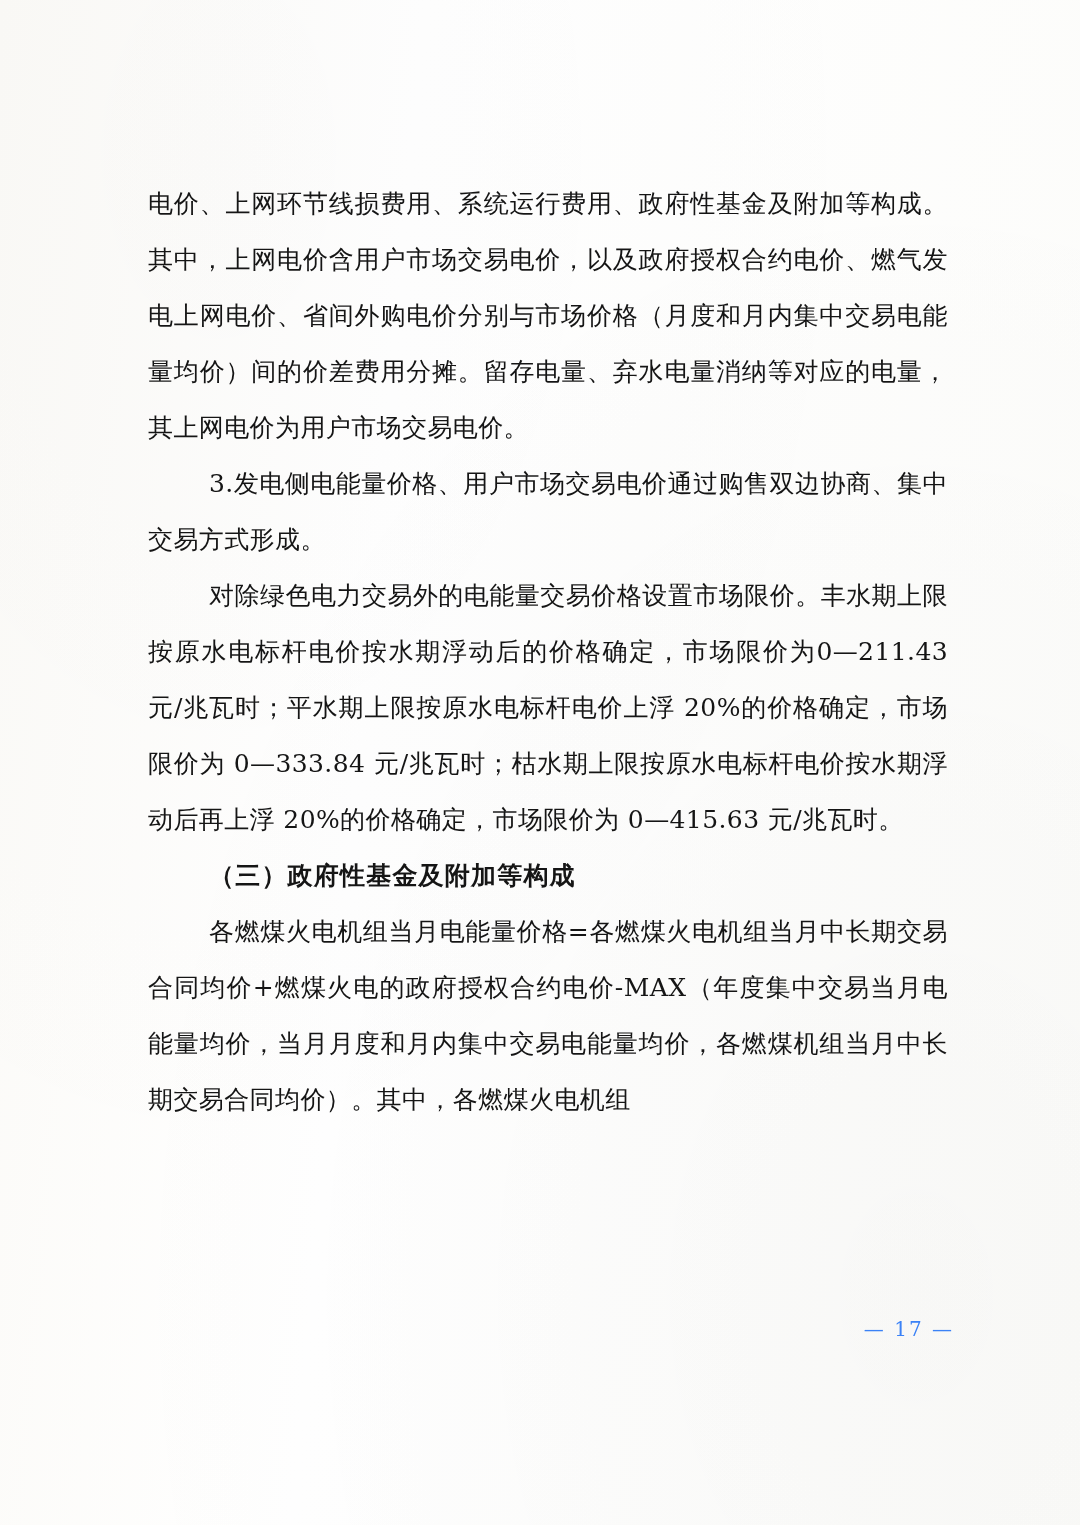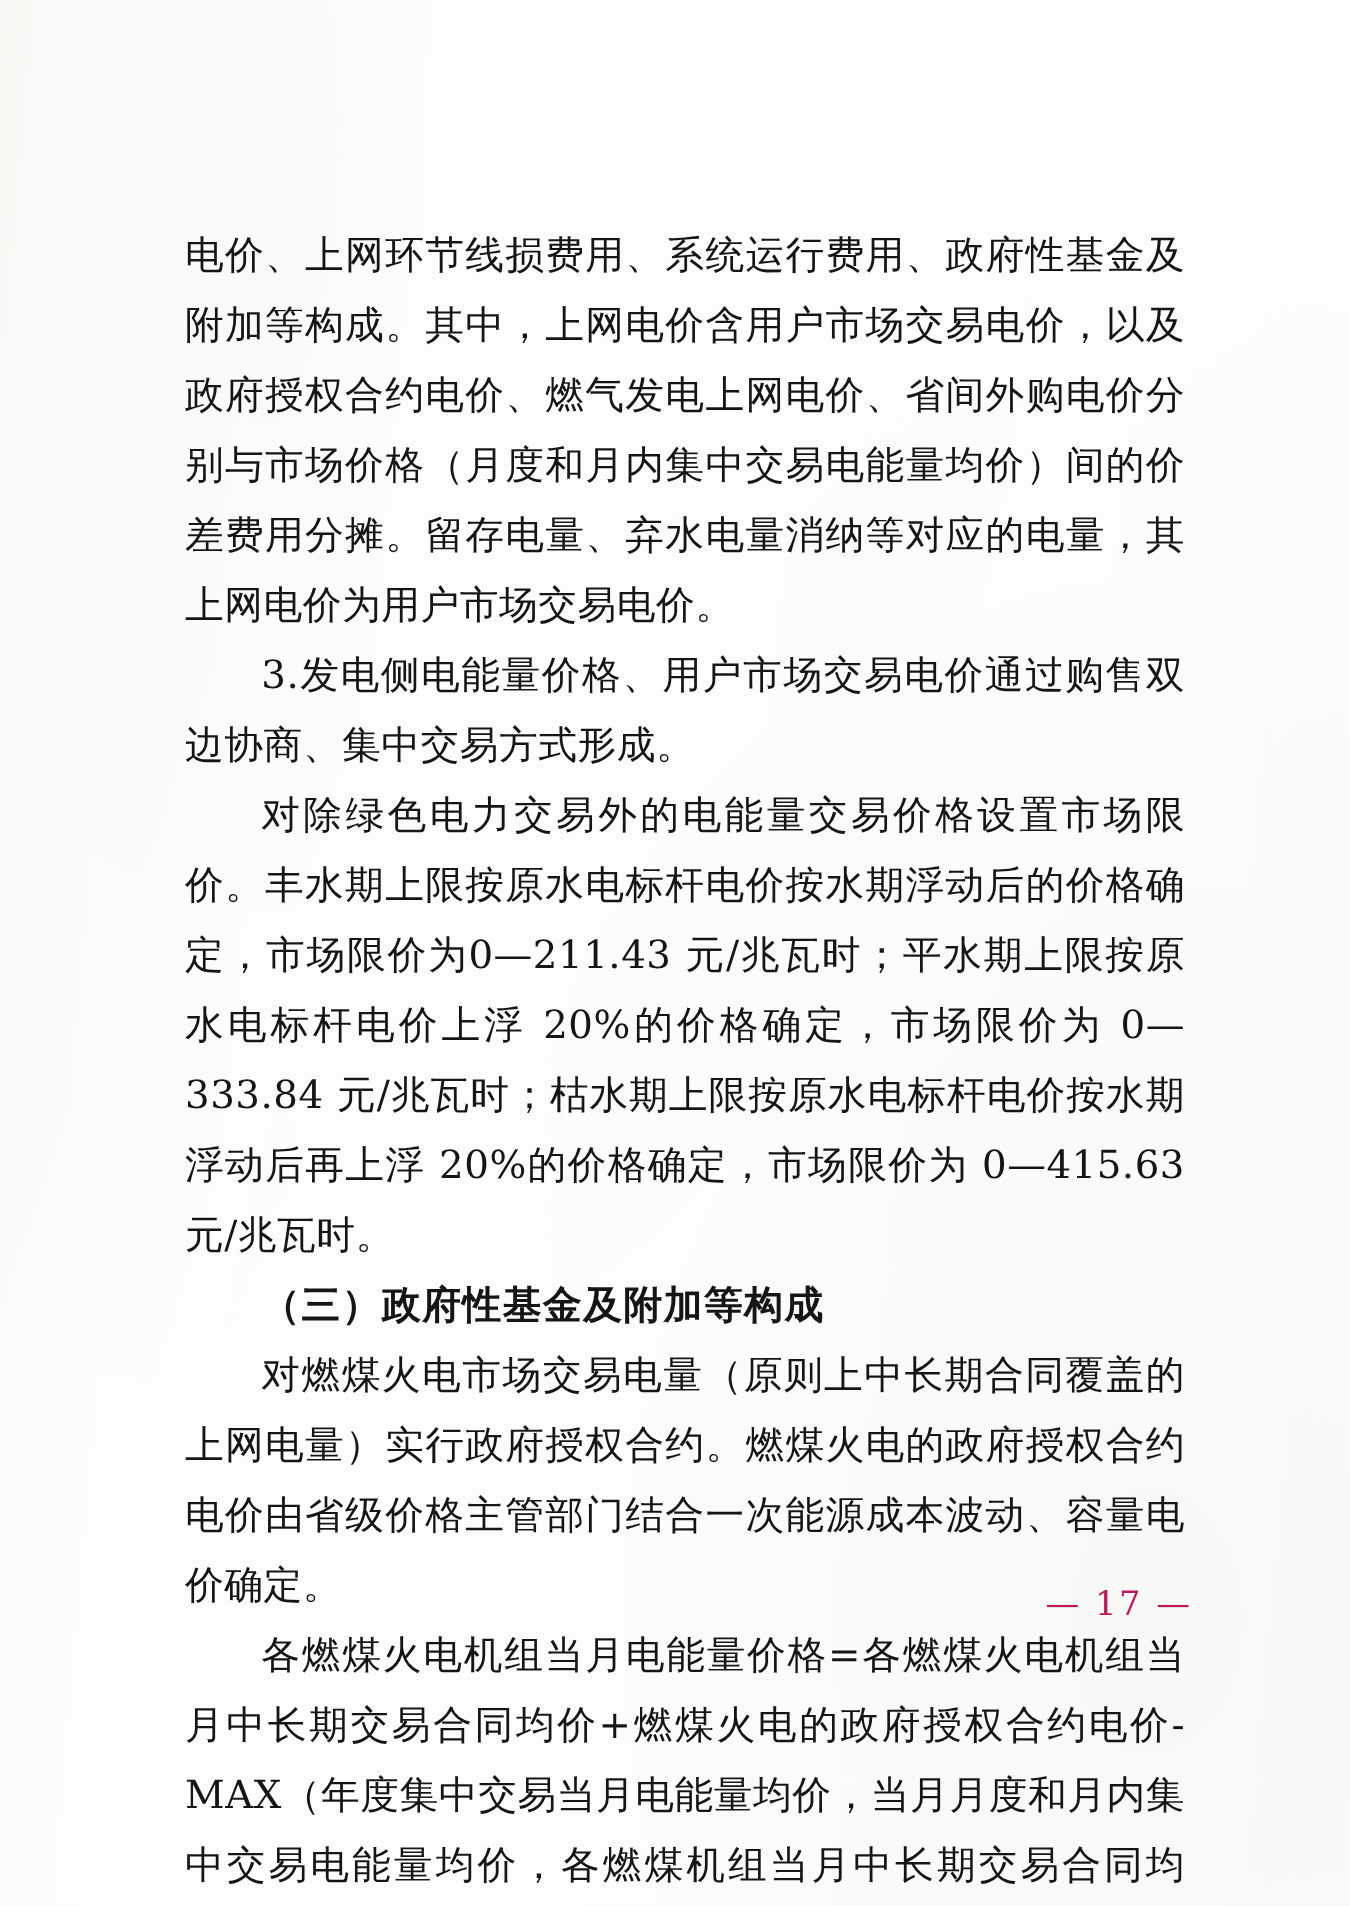--- a/index.html
+++ b/index.html
@@ -27,57 +27,56 @@
     pointer-events: none;
   }
   .content {
     position: absolute;
     left: 148px;
     top: 176px;
     width: 800px;
   }
   p {
     margin: 0;
-    font-size: 31px;
+    font-size: 25px;
     line-height: 56px;
     letter-spacing: 0.4px;
     text-align: justify;
     text-justify: inter-ideograph;
     color: #151515;
   }
   p.indent {
     text-indent: 61px;
   }
   p.heading {
     font-weight: 700;
     text-indent: 61px;
     letter-spacing: 1.2px;
   }
   .blk {
     margin-bottom: 0;
   }
   .page-number {
     position: absolute;
     right: 126px;
-    top: 1268px;
-    font-size: 27px;
+    top: 1317px;
+    font-size: 20px;
     letter-spacing: 2px;
-    color: #be185d;
+    color: #3b82f6;
     font-family: "DejaVu Serif", serif;
   }
 </style>
 </head>
 <body>
 
 <div class="page">
   <div class="paper-tint"></div>
 
   <div class="content">
     <p class="blk">电价、上网环节线损费用、系统运行费用、政府性基金及附加等构成。其中，上网电价含用户市场交易电价，以及政府授权合约电价、燃气发电上网电价、省间外购电价分别与市场价格（月度和月内集中交易电能量均价）间的价差费用分摊。留存电量、弃水电量消纳等对应的电量，其上网电价为用户市场交易电价。</p>
     <p class="indent">3.发电侧电能量价格、用户市场交易电价通过购售双边协商、集中交易方式形成。</p>
     <p class="indent">对除绿色电力交易外的电能量交易价格设置市场限价。丰水期上限按原水电标杆电价按水期浮动后的价格确定，市场限价为0—211.43 元/兆瓦时；平水期上限按原水电标杆电价上浮 20%的价格确定，市场限价为 0—333.84 元/兆瓦时；枯水期上限按原水电标杆电价按水期浮动后再上浮 20%的价格确定，市场限价为 0—415.63 元/兆瓦时。</p>
     <p class="heading">（三）政府性基金及附加等构成</p>
-    <p class="indent">对燃煤火电市场交易电量（原则上中长期合同覆盖的上网电量）实行政府授权合约。燃煤火电的政府授权合约电价由省级价格主管部门结合一次能源成本波动、容量电价确定。</p>
     <p class="indent">各燃煤火电机组当月电能量价格=各燃煤火电机组当月中长期交易合同均价+燃煤火电的政府授权合约电价-MAX（年度集中交易当月电能量均价，当月月度和月内集中交易电能量均价，各燃煤机组当月中长期交易合同均价）。其中，各燃煤火电机组</p>
   </div>
 
   <div class="page-number">— 17 —</div>
 </div>
 
 </body></html>

